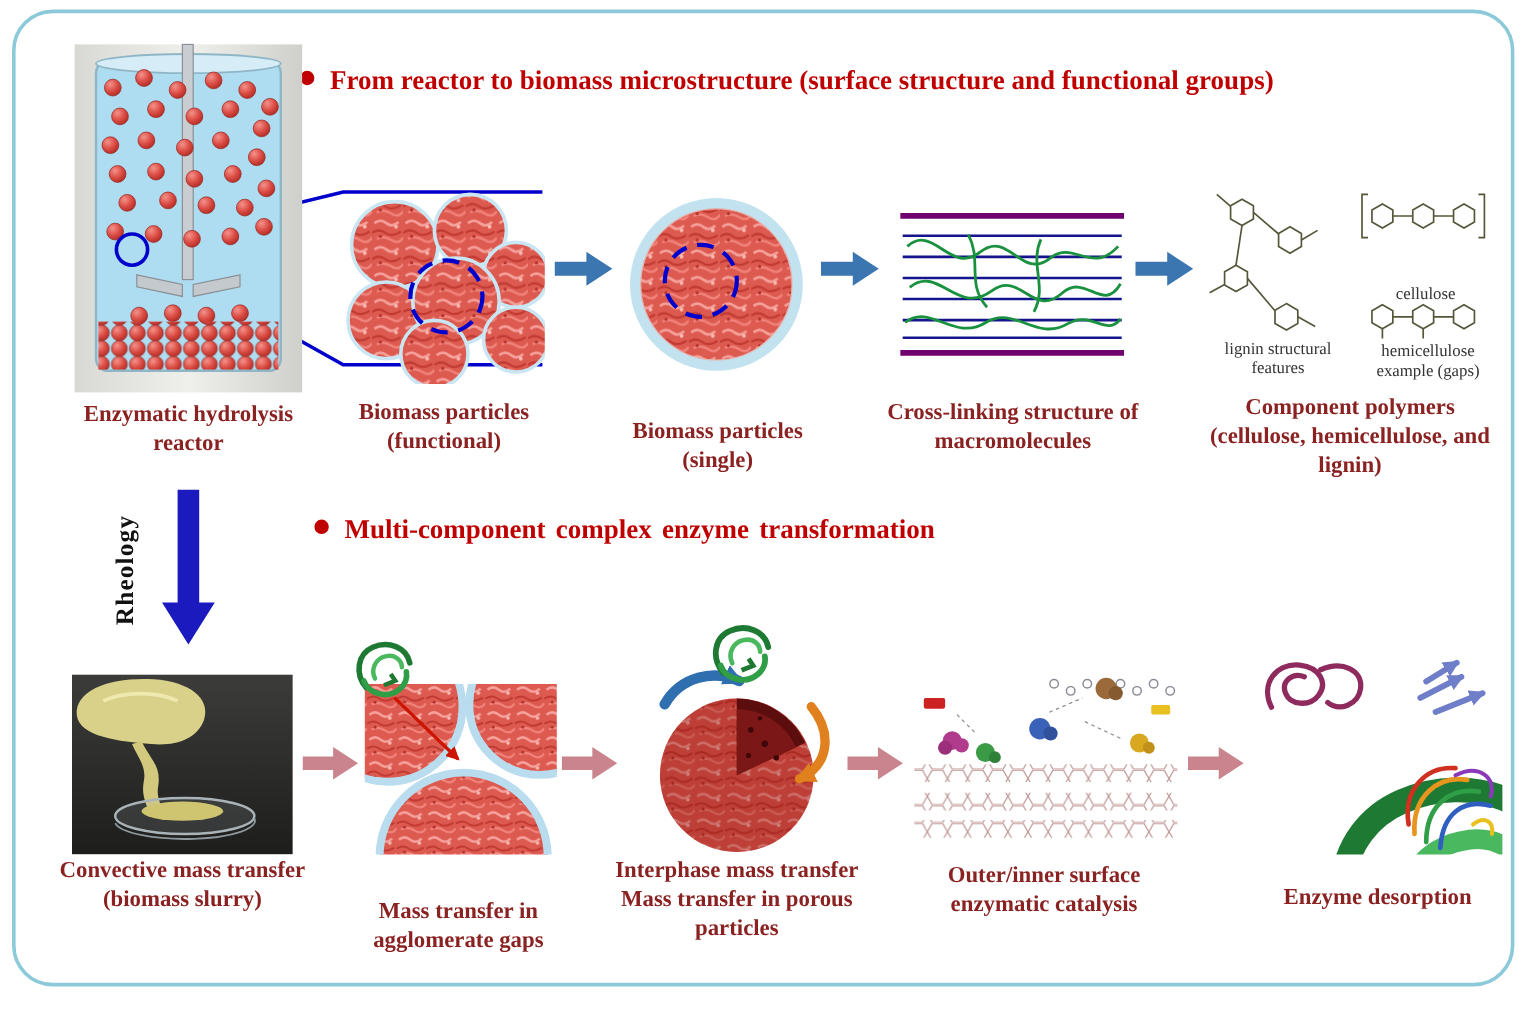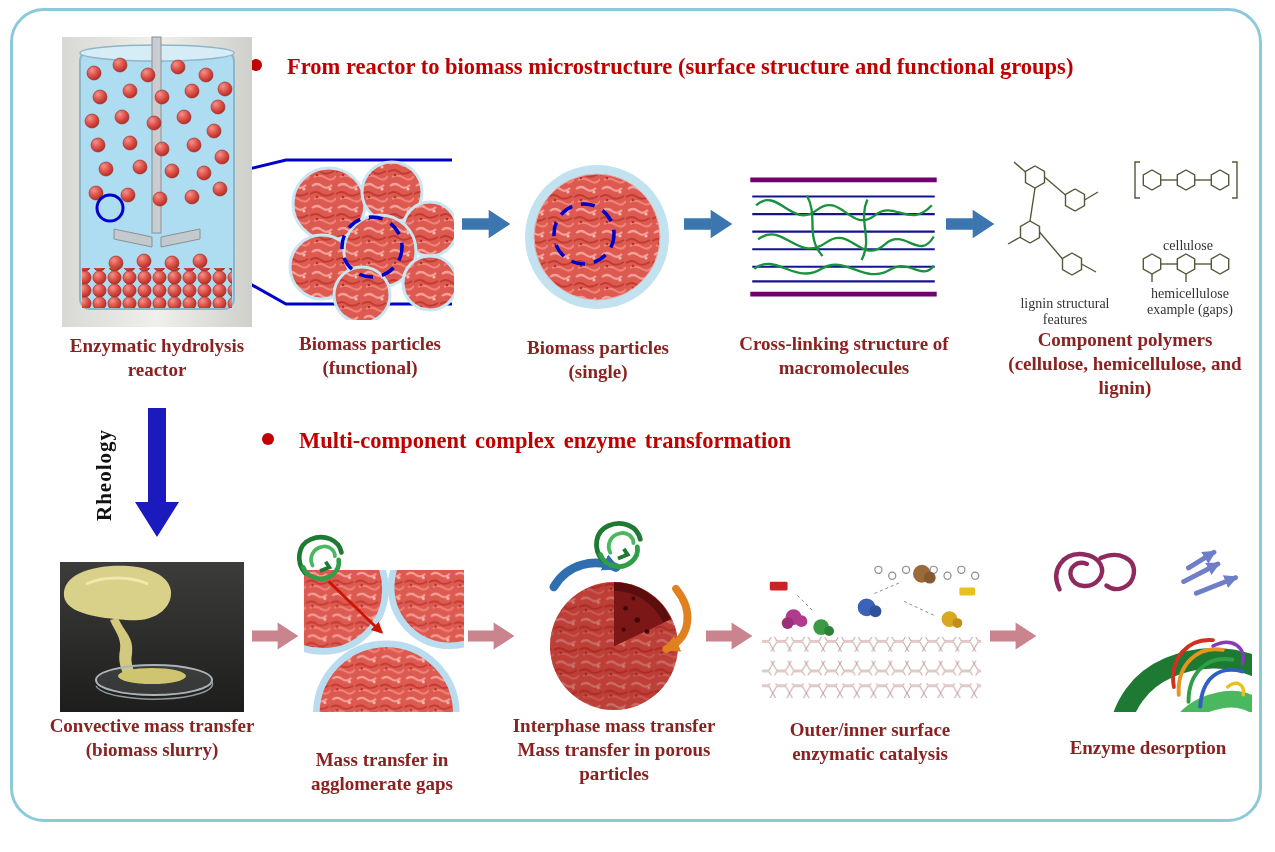--- a/index.html
+++ b/index.html
@@ -1,21 +1,21 @@
 <!DOCTYPE html>
 <html style="--frame_border: #8ccad9; --header_red: #c00000; --caption_maroon: #8b2222; --arrow_blue: #3c76b0; --arrow_rose: #c9848e; --rheology_blue: #1a1abf; --callout_blue: #0000cc;"><head>
 <meta charset="utf-8">
 <style>
   *{margin:0;padding:0;box-sizing:border-box}
   html,body{width:1275px;height:852px;background:#fff}
   body{font-family:"Liberation Serif","DejaVu Serif",serif;position:relative;overflow:hidden}
   .abs{position:absolute}
   .frame{position:absolute;left:10px;top:8px;width:1252px;height:814px;
          border:3px solid var(--frame_border,#8ccad9);border-radius:34px;background:#fff}
-  .hdr{position:absolute;display:flex;gap:25px;align-items:flex-start;
+  .hdr{position:absolute;display:flex;gap:13px;align-items:flex-start;
        color:var(--header_red,#c00000);font-weight:bold;font-size:22.5px;line-height:1.5}
   .hdr .dot{width:12px;height:12px;border-radius:50%;background:var(--header_red,#c00000);
             margin-top:9px;flex:0 0 auto}
   .hdr2-text{word-spacing:3px}
   .cap{position:absolute;text-align:center;font-weight:bold;font-size:19px;line-height:1.27;
        color:var(--caption_maroon,#8b2222);white-space:pre-line}
   .chemlab{position:absolute;text-align:center;font-size:14px;line-height:1.15;color:#333}
   .blue-arrow{fill:var(--arrow_blue,#3c76b0)}
   .rose-arrow{fill:var(--arrow_rose,#c9848e)}
   .rheology-text{position:absolute;font-weight:bold;font-size:21px;color:#111;
@@ -222,25 +222,25 @@
         <polygon points="220,102 228.7,107 228.7,117 220,122 211.3,117 211.3,107"></polygon>
         <line x1="160.7" y1="112" x2="177.3" y2="112"></line>
           <line x1="194.7" y1="112" x2="211.3" y2="112"></line>
         <line x1="152" y1="122" x2="152" y2="130"></line>
           <line x1="186" y1="122" x2="186" y2="130"></line>
       </g>
     </svg>
   </div>
   <div class="chemlab" style="left:1136px;top:238px;width:104px">cellulose</div>
   <div class="chemlab" style="left:1128px;top:286px;width:124px">hemicellulose example (gaps)</div>
-  <div class="chemlab" style="left:1002px;top:296px;width:126px">lignin structural features</div>
+  <div class="chemlab" style="left:1002px;top:284px;width:126px">lignin structural features</div>
 
   <div class="cap" style="left:48px;top:334px;width:218px">Enzymatic hydrolysis reactor</div>
   <div class="cap" style="left:284px;top:332px;width:172px">Biomass particles (functional)</div>
-  <div class="cap" style="left:520px;top:336px;width:156px">Biomass particles (single)</div>
+  <div class="cap" style="left:520px;top:348px;width:156px">Biomass particles (single)</div>
   <div class="cap" style="left:734px;top:332px;width:220px">Cross-linking structure of macromolecules</div>
   <div class="cap" style="left:998px;top:328px;width:254px">Component polymers (cellulose, hemicellulose, and lignin)</div>
 
   <div class="rheology-text" style="left:92px;top:410px;height:130px">Rheology</div>
   <svg class="abs" style="left:134px;top:408px" width="46" height="130" viewBox="0 0 46 130">
     <polygon points="14,0 32,0 32,94 45,94 23,129 1,94 14,94" fill="#1a1abf"></polygon>
   </svg>
 
   <div class="hdr" style="left:262px;top:424px;width:960px">
     <span class="dot"></span>

